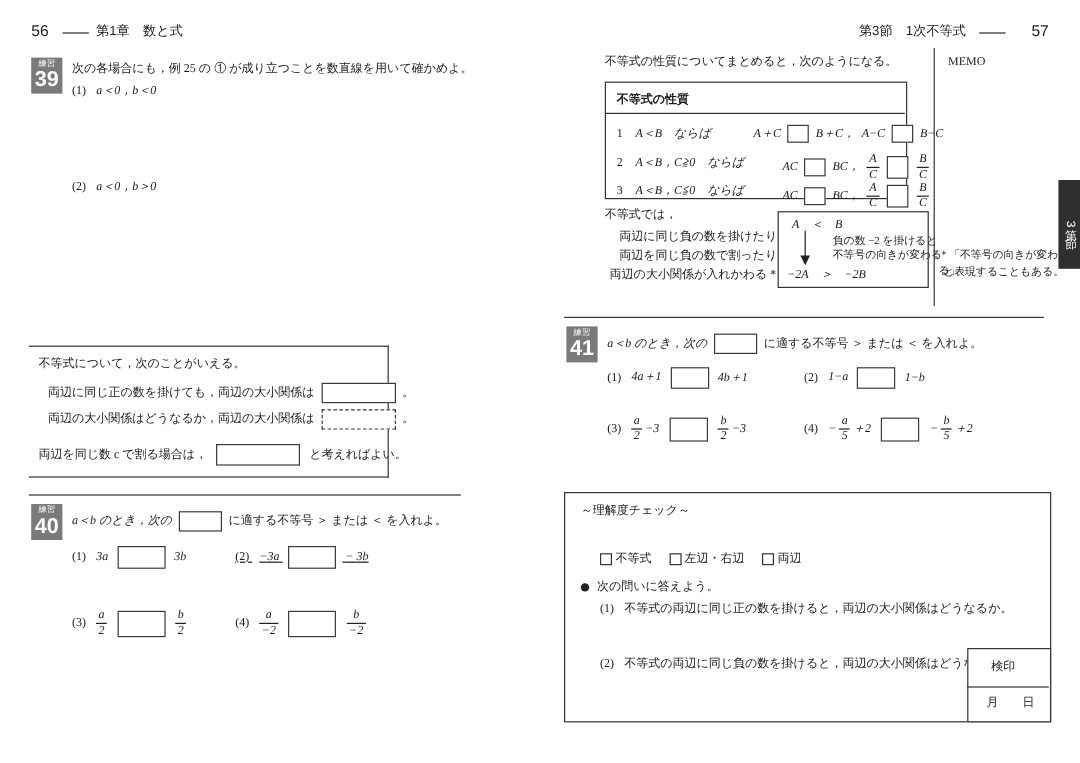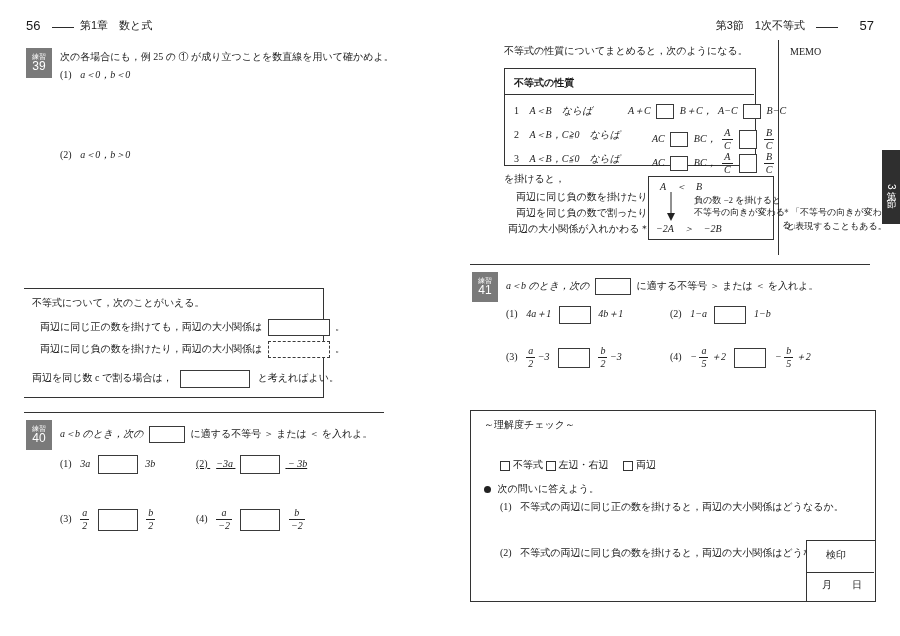--- a/index.html
+++ b/index.html
@@ -24,21 +24,21 @@
   .headrule{background:#2b2b2b;height:1px;}
   .headtitle{font-size:11px;font-family:"Liberation Sans",sans-serif;}
 
   
   .badge{
     width:26px;height:30px;background:#7a7a7a;color:#fff;
     display:flex;flex-direction:column;align-items:center;justify-content:center;
     font-family:"Liberation Sans",sans-serif;line-height:1.05;
   }
   .badge .b1{font-size:7px;letter-spacing:0px;}
-  .badge .b2{font-size:12px;font-weight:normal;}
+  .badge .b2{font-size:18px;font-weight:bold;}
 
   
   .box{display:inline-block;border:1px solid #3a3a3a;background:#fff;vertical-align:middle;}
   .dashbox{display:inline-block;border:1px dashed #3a3a3a;background:#fff;vertical-align:middle;}
 
   
   .frame{border:1px solid #333;background:#fff;}
   .rule{background:#333;height:1px;}
   .vrule{background:#333;width:1px;}
 
@@ -88,21 +88,21 @@
 
   <div class="abs sm" style="left:32px;top:296px;">不等式について，次のことがいえる。</div>
 
   <div class="abs sm" style="left:40px;top:319px;">
     <span>両辺に同じ正の数を掛けても，両辺の大小関係は</span>
     <span class="box" style="width:60px;height:15px;margin:0 3px;"></span>
     <span>。</span>
   </div>
 
   <div class="abs sm" style="left:40px;top:341px;">
-    <span>両辺に同じ負の数を掛けたり，両辺の大小関係は</span>
+    <span>両辺の大小関係はどうなるか，両辺の大小関係は</span>
     <span class="dashbox" style="width:60px;height:15px;margin:0 3px;"></span>
     <span>。</span>
   </div>
 
   <div class="abs sm" style="left:32px;top:370px;">
     <span>両辺を同じ数 c で割る場合は，</span>
     <span class="box" style="width:68px;height:16px;margin:0 5px;"></span>
     <span>と考えればよい。</span>
   </div>
 
@@ -224,21 +224,21 @@
       <span class="d">C</span>
     </span>
     <span class="box" style="width:16px;height:17px;margin:0 4px;"></span>
     <span class="frac it">
       <span class="n">B</span>
       <span class="bar"></span>
       <span class="d">C</span>
     </span>
   </div>
 
-  <div class="abs sm" style="left:504px;top:172px;">を掛けると，</div>
+  <div class="abs sm" style="left:504px;top:172px;">不等式では，</div>
   <div class="abs sm" style="left:516px;top:190px;">両辺に同じ負の数を掛けたり，</div>
   <div class="abs sm" style="left:516px;top:206px;">両辺を同じ負の数で割ったりすると，</div>
   <div class="abs sm" style="left:508px;top:222px;">両辺の大小関係が入れかわる＊。</div>
 
   <div class="abs frame" style="left:648px;top:176px;width:124px;height:62px;"></div>
   <div class="abs sm it" style="left:660px;top:180px;">A　＜　B</div>
   <div class="abs tiny" style="left:694px;top:194px;">負の数 −2 を掛けると</div>
   <div class="abs tiny" style="left:694px;top:206px;">不等号の向きが変わる</div>
   <svg class="abs" style="left:664px;top:192px;" width="14" height="30">
     <line x1="7" y1="0" x2="7" y2="24" stroke="#222" stroke-width="1"></line>
@@ -309,21 +309,21 @@
       <span class="d">5</span>
     </span>
     <span class="it">＋2</span>
   </div>
 
   <div class="abs frame" style="left:470px;top:410px;width:404px;height:190px;"></div>
   <div class="abs sm" style="left:484px;top:418px;">～理解度チェック～</div>
 
   <div class="abs sm" style="left:500px;top:458px;">
     <span><span class="chk"></span><span>不等式</span></span>
-    <span style=""><span class="chk"></span><span>左辺・右辺</span></span>
+    <span style="margin-left:12px;"><span class="chk"></span><span>左辺・右辺</span></span>
     <span style="margin-left:12px;"><span class="chk"></span><span>両辺</span></span>
   </div>
 
   <div class="abs sm" style="left:484px;top:482px;">
     <span class="bul"></span>
     <span>次の問いに答えよう。</span>
   </div>
 
   <div class="abs sm" style="left:500px;top:500px;">
     <span>(1)</span>

